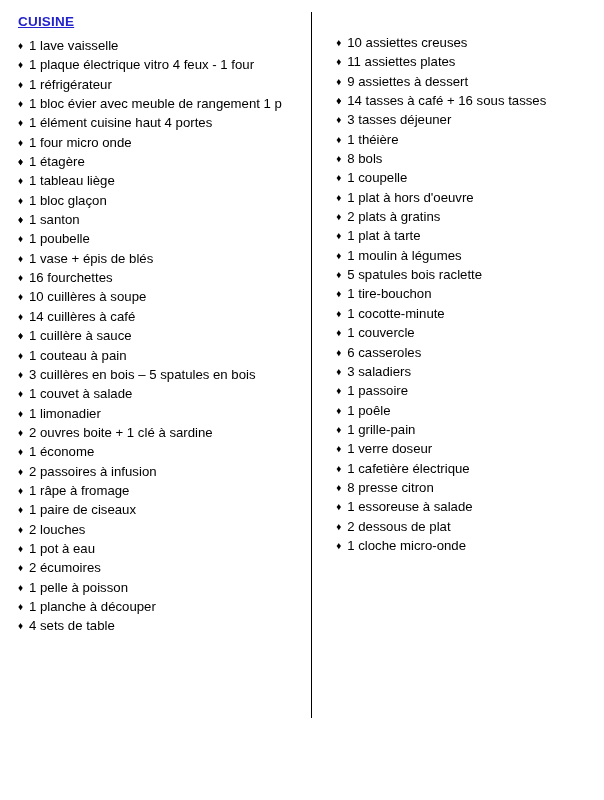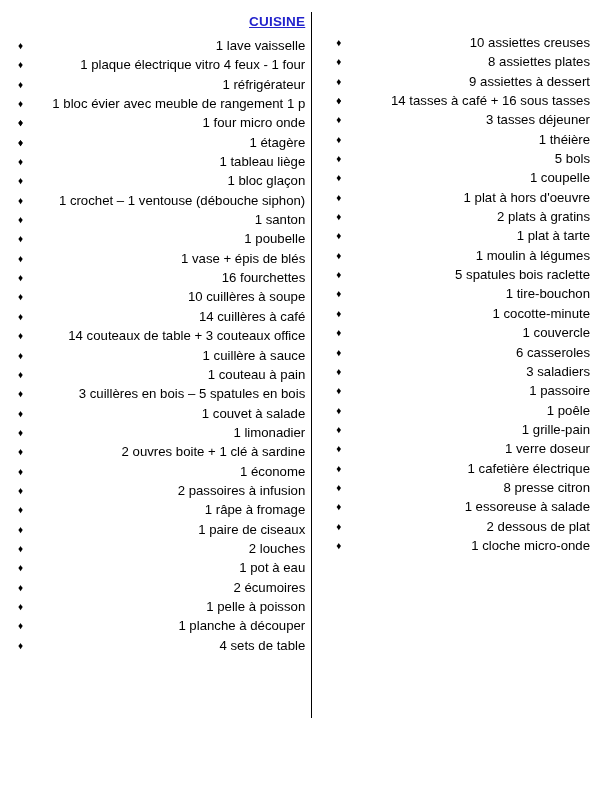--- a/index.html
+++ b/index.html
@@ -19,21 +19,20 @@
     width: 604px;
     height: 800px;
     box-sizing: border-box;
     padding: 14px 10px 0 10px;
   }
   .columns {
     display: flex;
     flex-direction: row;
     align-items: flex-start;
     width: 100%;
-    text-align: right;
   }
   .col {
     box-sizing: border-box;
   }
   .col-left {
     width: 306px;
     padding-left: 8px;
     padding-right: 6px;
   }
   .col-right {
@@ -88,34 +87,34 @@
 <div class="page">
   <div class="columns">
 
     <div class="col col-left">
       <div class="section-title">CUISINE</div>
       <ul class="items">
           <li><span class="bullet">♦</span><span>1 lave vaisselle</span></li>
           <li><span class="bullet">♦</span><span>1 plaque électrique vitro 4 feux  -  1 four</span></li>
           <li><span class="bullet">♦</span><span>1 réfrigérateur</span></li>
           <li><span class="bullet">♦</span><span>1 bloc évier avec meuble de rangement 1 p</span></li>
-          <li><span class="bullet">♦</span></li>
+          <li><span class="bullet">♦</span><span>1 élément cuisine haut 4 portes</span></li>
           <li><span class="bullet">♦</span><span>1 four micro onde</span></li>
           <li><span class="bullet">♦</span></li>
           <li><span class="bullet">♦</span><span>1 étagère</span></li>
           <li><span class="bullet">♦</span><span>1 tableau liège</span></li>
           <li><span class="bullet">♦</span><span>1 bloc glaçon</span></li>
-          <li><span class="bullet">♦</span><span>1 crochet – 1 ventouse (débouche siphon)</span></li>
+          <li><span class="bullet">♦</span></li>
           <li><span class="bullet">♦</span><span>1 santon</span></li>
           <li><span class="bullet">♦</span><span>1 poubelle</span></li>
           <li><span class="bullet">♦</span><span>1 vase + épis de blés</span></li>
           <li><span class="bullet">♦</span><span>16 fourchettes</span></li>
           <li><span class="bullet">♦</span><span>10 cuillères à soupe</span></li>
           <li><span class="bullet">♦</span><span>14 cuillères à café</span></li>
-          <li><span class="bullet">♦</span><span>14 couteaux de table + 3 couteaux office</span></li>
+          <li><span class="bullet">♦</span></li>
           <li><span class="bullet">♦</span><span>1 cuillère à sauce</span></li>
           <li><span class="bullet">♦</span><span>1 couteau à pain</span></li>
           <li><span class="bullet">♦</span><span>3 cuillères en bois – 5 spatules en bois</span></li>
           <li><span class="bullet">♦</span><span>1 couvet à salade</span></li>
           <li><span class="bullet">♦</span><span>1 limonadier</span></li>
           <li><span class="bullet">♦</span><span>2 ouvres boite + 1 clé à sardine</span></li>
           <li><span class="bullet">♦</span><span>1 économe</span></li>
           <li><span class="bullet">♦</span><span>2 passoires à infusion</span></li>
           <li><span class="bullet">♦</span><span>1 râpe à fromage</span></li>
           <li><span class="bullet">♦</span><span>1 paire de ciseaux</span></li>
@@ -127,27 +126,27 @@
           <li><span class="bullet">♦</span><span>4 sets de table</span></li>
         </ul>
     </div>
 
     <div class="divider"></div>
 
     <div class="col col-right">
       <div class="spacer-top-right"></div>
       <ul class="items">
           <li><span class="bullet">♦</span><span>10 assiettes creuses</span></li>
-          <li><span class="bullet">♦</span><span>8 assiettes plates</span></li>
+          <li><span class="bullet">♦</span><span>11 assiettes plates</span></li>
           <li><span class="bullet">♦</span><span>9 assiettes à dessert</span></li>
           <li><span class="bullet">♦</span></li>
           <li><span class="bullet">♦</span><span>14 tasses à café + 16 sous tasses</span></li>
           <li><span class="bullet">♦</span><span>3 tasses déjeuner</span></li>
           <li><span class="bullet">♦</span><span>1 théière</span></li>
-          <li><span class="bullet">♦</span><span>5 bols</span></li>
+          <li><span class="bullet">♦</span><span>8 bols</span></li>
           <li><span class="bullet">♦</span><span>1 coupelle</span></li>
           <li><span class="bullet">♦</span><span>1 plat à hors d'oeuvre</span></li>
           <li><span class="bullet">♦</span><span>2 plats à gratins</span></li>
           <li><span class="bullet">♦</span><span>1 plat à tarte</span></li>
           <li><span class="bullet">♦</span><span>1 moulin à légumes</span></li>
           <li><span class="bullet">♦</span><span>5 spatules bois raclette</span></li>
           <li><span class="bullet">♦</span><span>1 tire-bouchon</span></li>
           <li><span class="bullet">♦</span><span>1 cocotte-minute</span></li>
           <li><span class="bullet">♦</span><span>1 couvercle</span></li>
           <li><span class="bullet">♦</span><span>6 casseroles</span></li>

